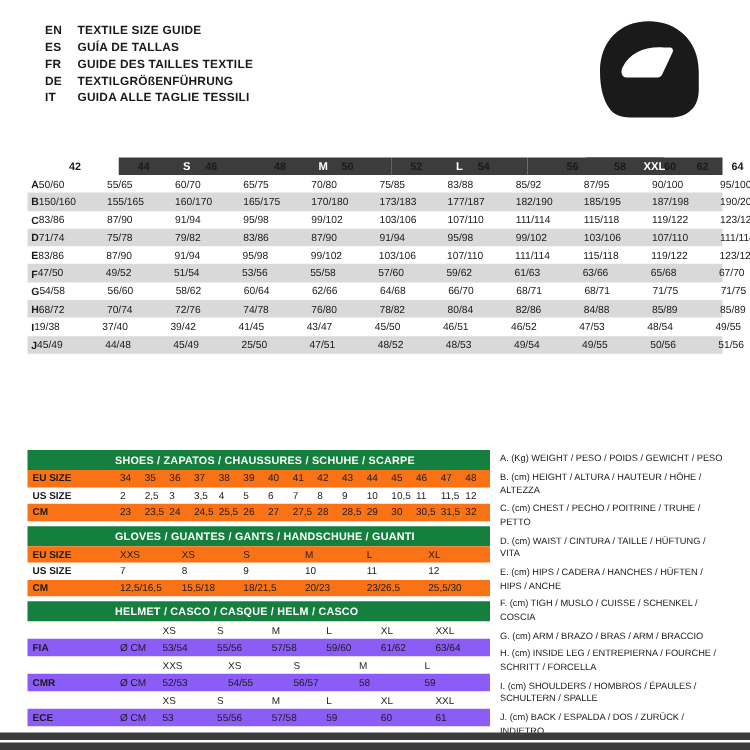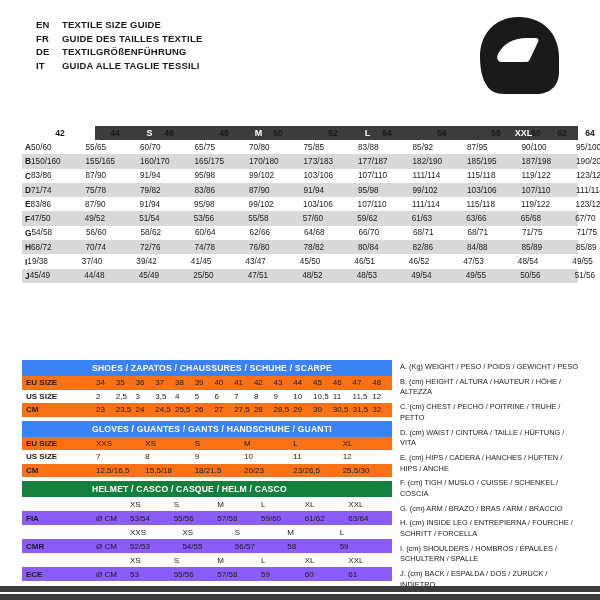--- a/index.html
+++ b/index.html
@@ -27,21 +27,21 @@
            font-weight:bold;font-size:9px;display:flex;align-items:center;justify-content:center;}
   .mt-num{position:absolute;top:0;height:14px;display:flex;align-items:center;justify-content:center;
           font-weight:bold;font-size:8.6px;color:#1a1a1a;}
   .mt-row{display:flex;height:14.3px;align-items:center;}
   .mt-row.alt{background:#d9d9d9;}
   .mt-row .lbl{width:18px;padding-left:3px;font-weight:bold;font-size:8.4px;}
   .mt-row .cell{flex:0 0 54.5px;text-align:left;font-size:8.2px;}
 
   
   .lower{position:absolute;left:22px;top:360px;width:370px;font-size:8px;}
-  .blockhead{background:#3b82f6;color:#fff;font-weight:bold;font-size:8.6px;
+  .blockhead{background:#15803d;color:#fff;font-weight:bold;font-size:8.6px;
              padding:3px 0 3px 70px;letter-spacing:.2px;}
   .brow{display:flex;align-items:center;height:13.5px;}
   .brow.shade{background:#f97316;}
   .brow .rlbl{width:70px;padding-left:4px;font-weight:bold;font-size:8px;}
   .brow .vals{display:flex;flex:1;}
   .brow .v{flex:1;text-align:left;font-size:8px;}
 
   .helmhead{background:#15803d;color:#fff;font-weight:bold;font-size:8.6px;
             padding:3px 0 3px 70px;letter-spacing:.2px;}
   .hrow{display:flex;align-items:center;height:14px;}
@@ -62,20 +62,24 @@
 <body>
 
 <div class="page">
 
   <div class="langs">
     <div class="langrow">
       <span class="langcode">EN</span>
       <span class="langtext">TEXTILE SIZE GUIDE</span>
     </div>
     <div class="langrow">
+      <span class="langcode">ES</span>
+      <span class="langtext">GUÍA DE TALLAS</span>
+    </div>
+    <div class="langrow">
       <span class="langcode">FR</span>
       <span class="langtext">GUIDE DES TAILLES TEXTILE</span>
     </div>
     <div class="langrow">
       <span class="langcode">DE</span>
       <span class="langtext">TEXTILGRÖßENFÜHRUNG</span>
     </div>
     <div class="langrow">
       <span class="langcode">IT</span>
       <span class="langtext">GUIDA ALLE TAGLIE TESSILI</span>
@@ -97,21 +101,21 @@
       <div class="mt-band" style="left:400px;width:109px;">XL</div>
       <div class="mt-band" style="left:447px;width:109px;">XXL</div>
 
       <div class="mt-num" style="left:18px;width:40px;">42</div>
       <div class="mt-num" style="left:73px;width:40px;">44</div>
       <div class="mt-num" style="left:127px;width:40px;">46</div>
       <div class="mt-num" style="left:182px;width:40px;">48</div>
       <div class="mt-num" style="left:236px;width:40px;">50</div>
       <div class="mt-num" style="left:291px;width:40px;">52</div>
       <div class="mt-num" style="left:345px;width:40px;">54</div>
-      <div class="mt-num" style="left:400px;width:40px;">56</div>
+      <div class="mt-num" style="left:416px;width:40px;">56</div>
       <div class="mt-num" style="left:454px;width:40px;">58</div>
       <div class="mt-num" style="left:494px;width:40px;">60</div>
       <div class="mt-num" style="left:520px;width:40px;">62</div>
       <div class="mt-num" style="left:548px;width:40px;">64</div>
     </div>
 
     <div id="mt-body">
         <div class="mt-row">
           <div class="lbl">A</div>
           <div class="cell">50/60</div>

